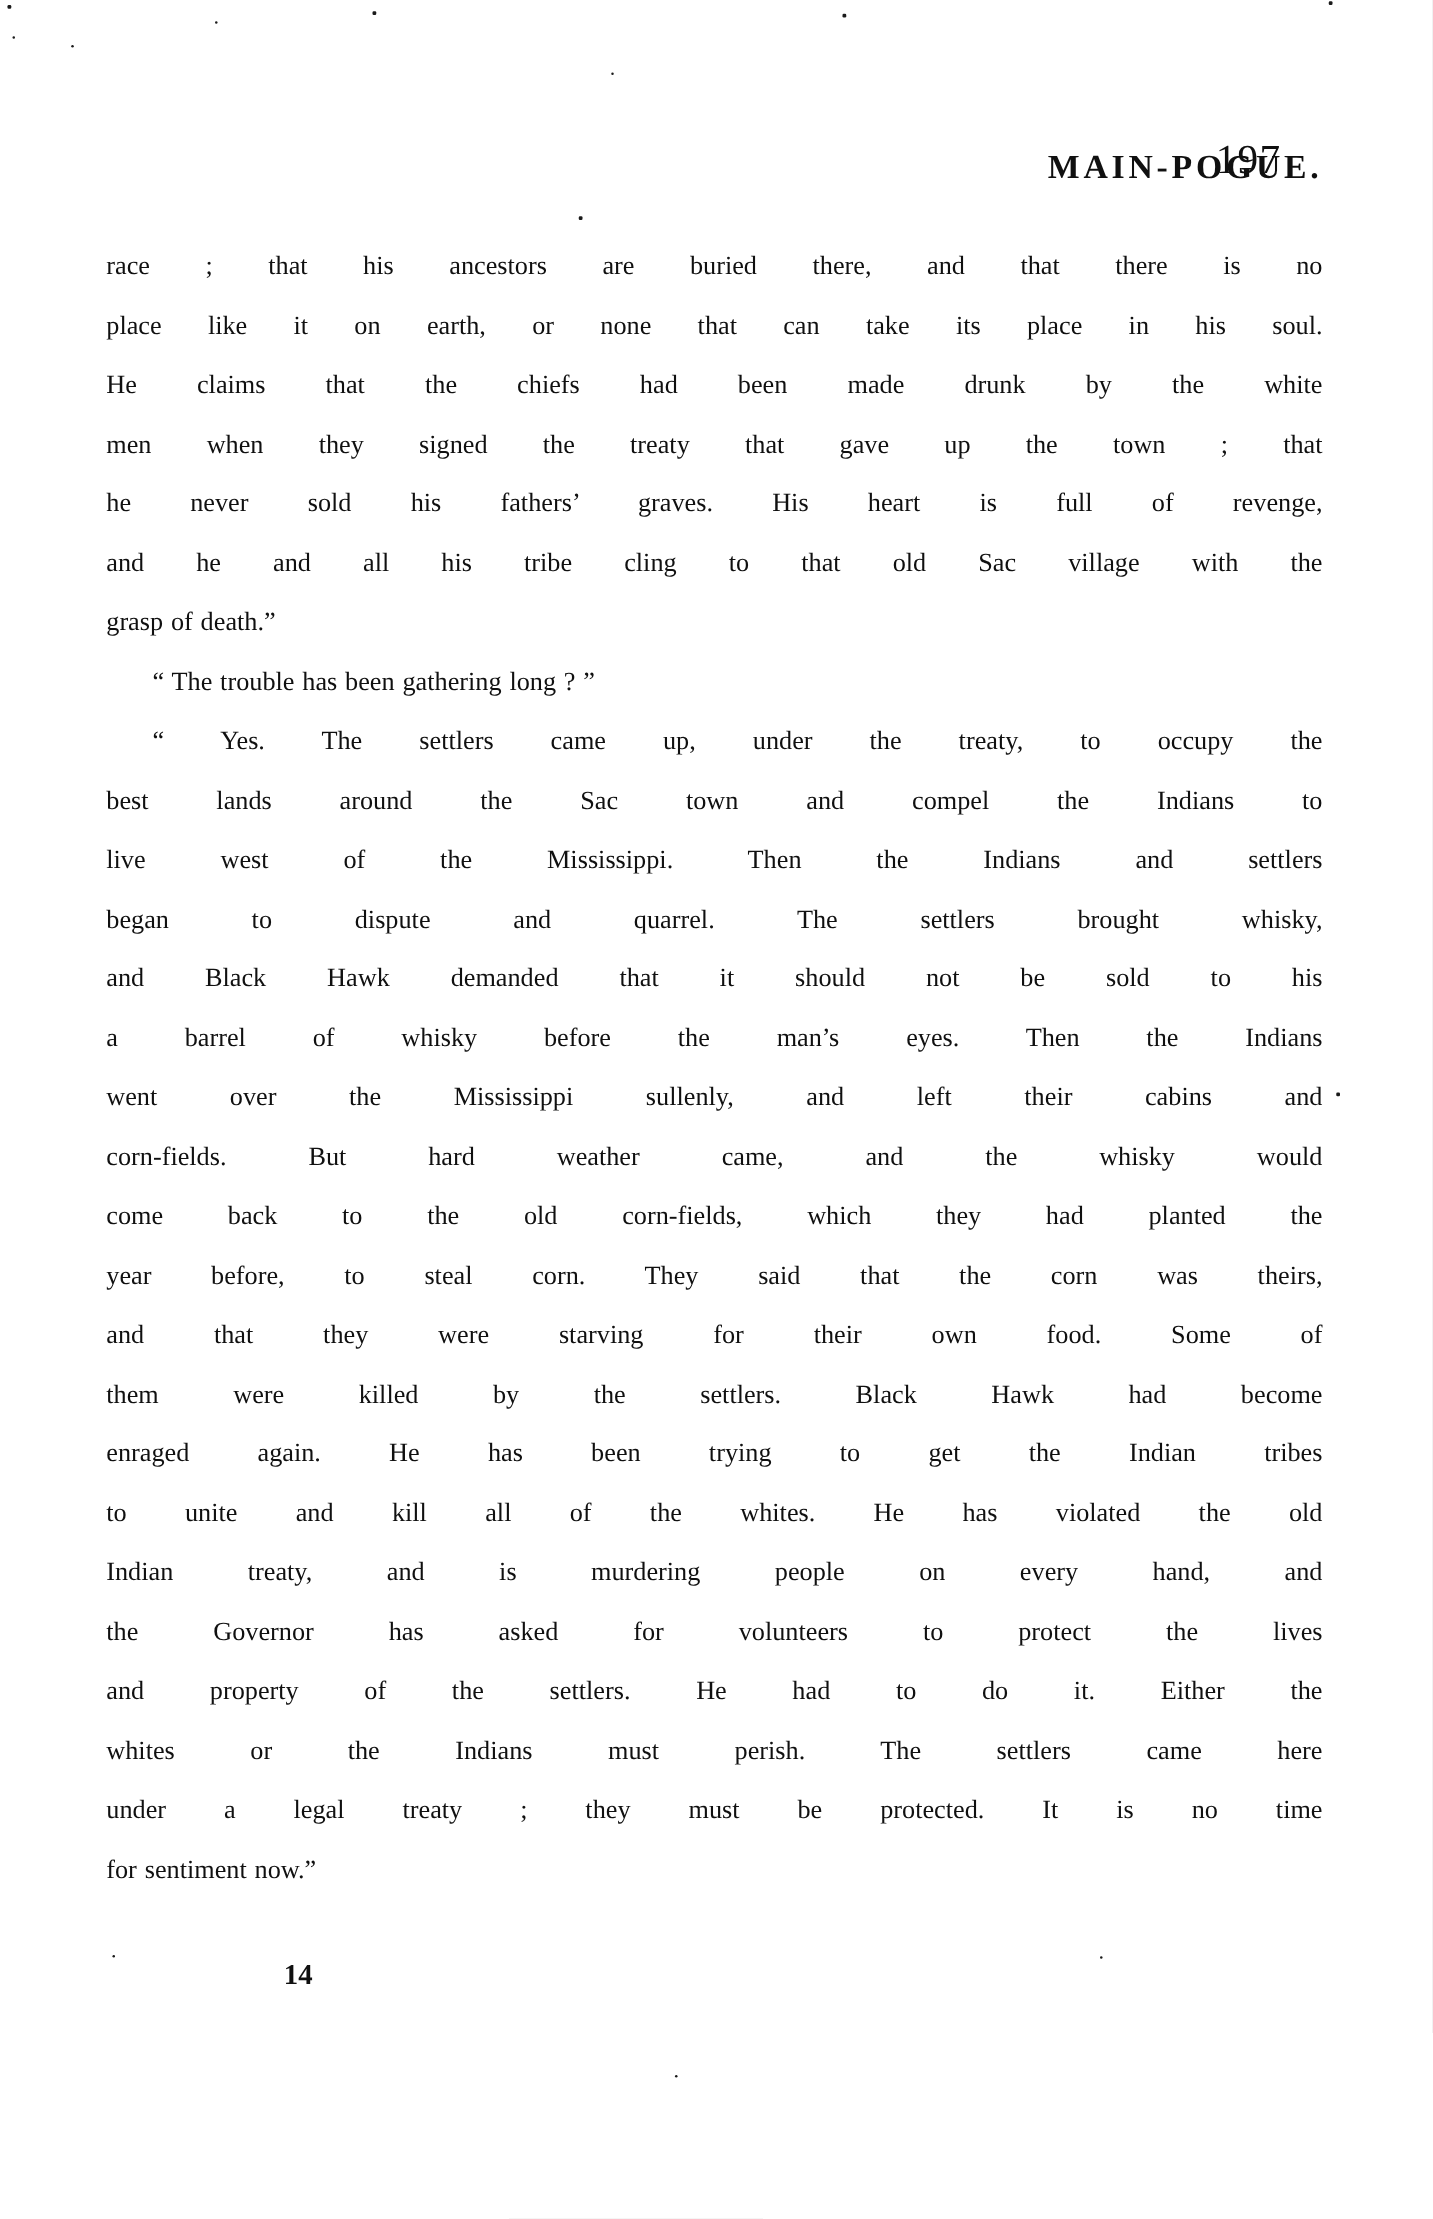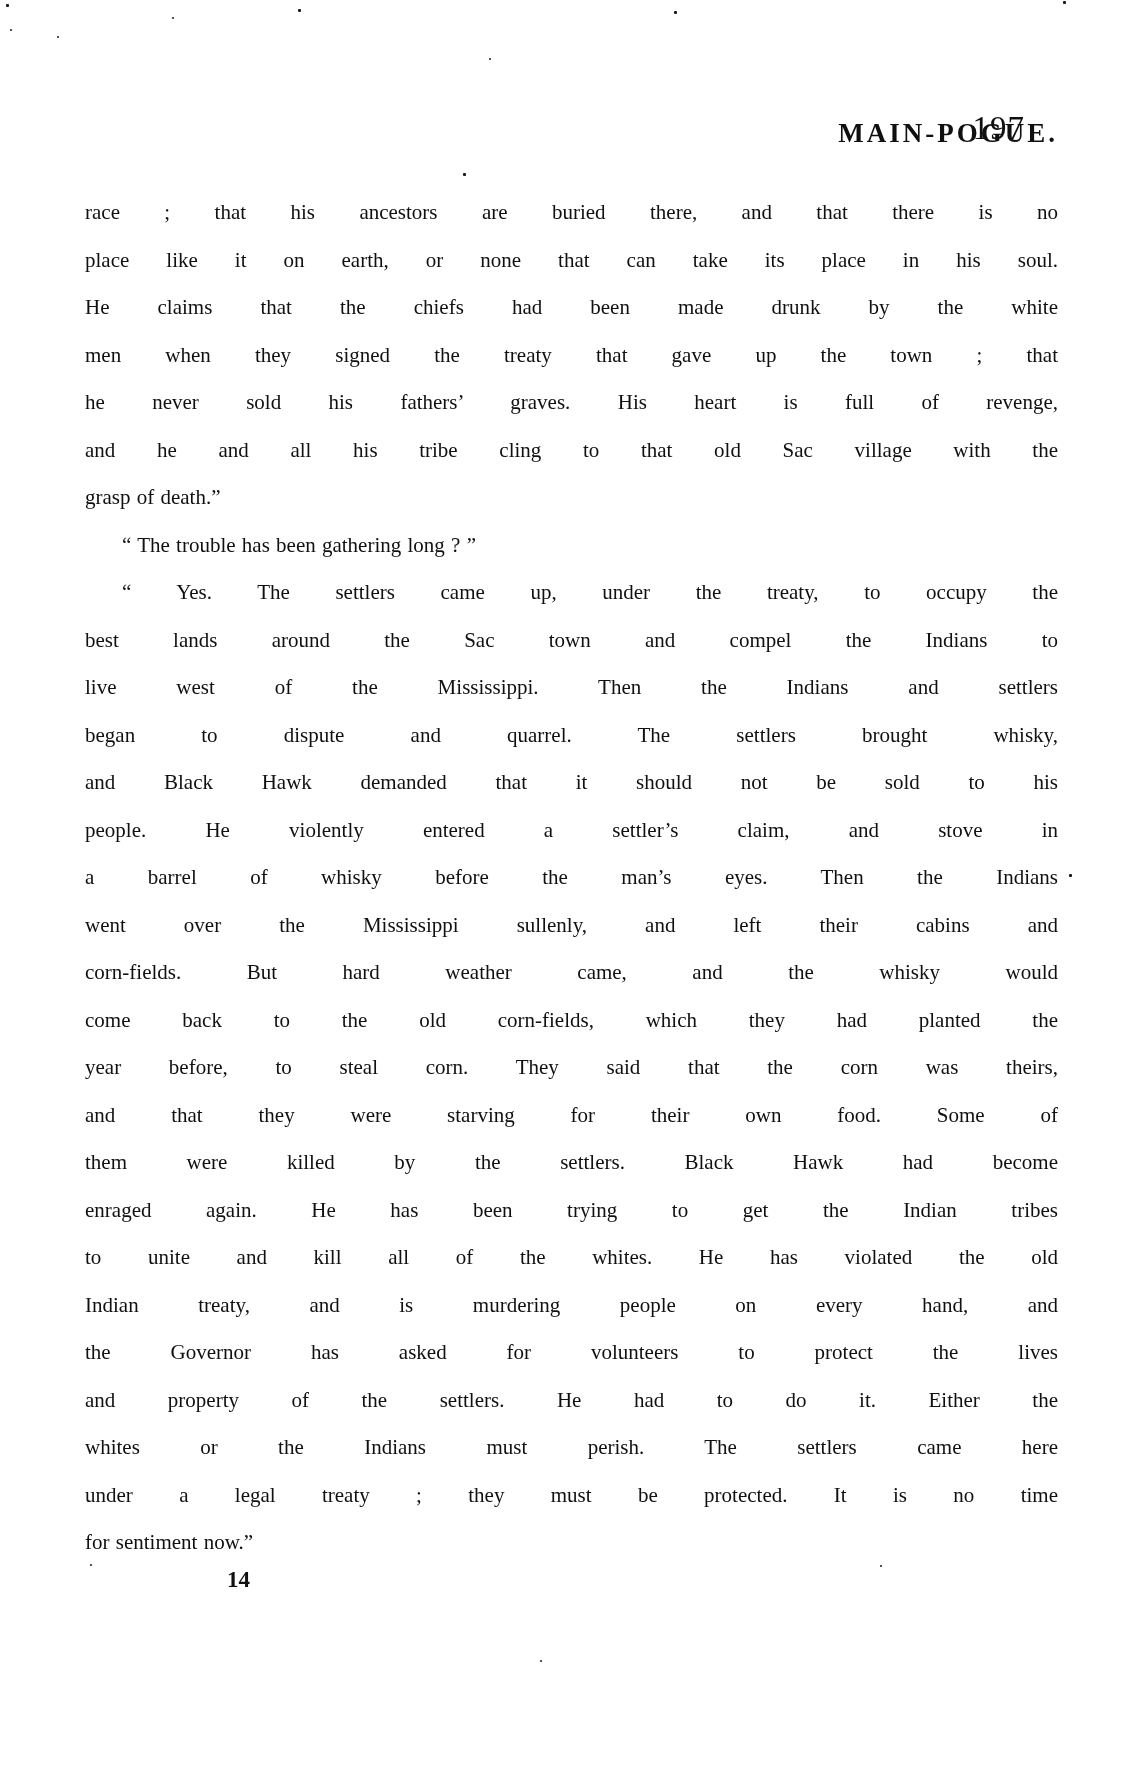--- a/index.html
+++ b/index.html
@@ -79,21 +79,20 @@
     <div class="line j">and he and all his tribe cling to that old Sac village with the</div>
     <div class="line">grasp of death.”</div>
 
     <div class="line indent">“ The trouble has been gathering long ? ”</div>
 
     <div class="line j indent">“ Yes.  The settlers came up, under the treaty, to occupy the</div>
     <div class="line j">best lands around the Sac town and compel the Indians to</div>
     <div class="line j">live west of the Mississippi.  Then the Indians and settlers</div>
     <div class="line j">began to dispute and quarrel.  The settlers brought whisky,</div>
     <div class="line j">and Black Hawk demanded that it should not be sold to his</div>
-    <div class="line j">people.  He violently entered a settler’s claim, and stove in</div>
     <div class="line j">a barrel of whisky before the man’s eyes.  Then the Indians</div>
     <div class="line j">went over the Mississippi sullenly, and left their cabins and</div>
     <div class="line j">corn-fields.  But hard weather came, and the whisky would</div>
     <div class="line j">come back to the old corn-fields, which they had planted the</div>
     <div class="line j">year before, to steal corn.  They said that the corn was theirs,</div>
     <div class="line j">and that they were starving for their own food.  Some of</div>
     <div class="line j">them were killed by the settlers.  Black Hawk had become</div>
     <div class="line j">enraged again.  He has been trying to get the Indian tribes</div>
     <div class="line j">to unite and kill all of the whites.  He has violated the old</div>
     <div class="line j">Indian treaty, and is murdering people on every hand, and</div>

